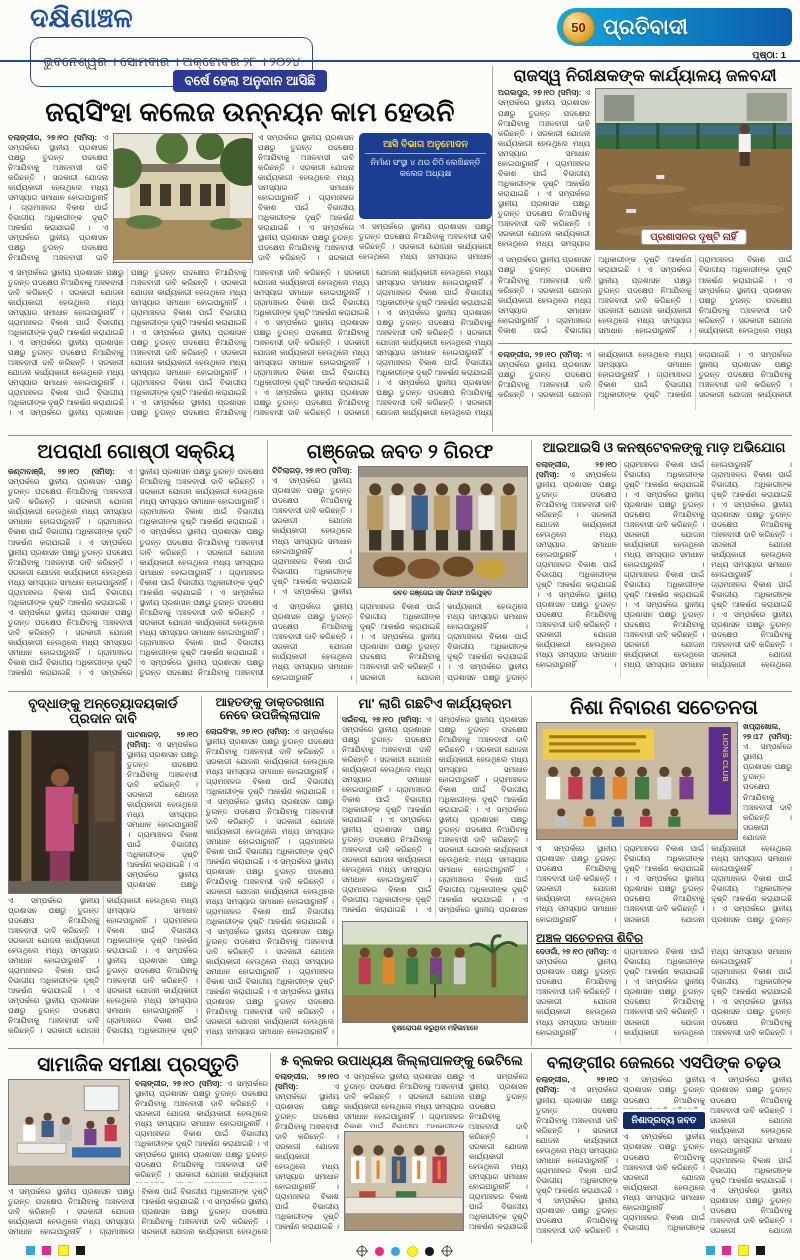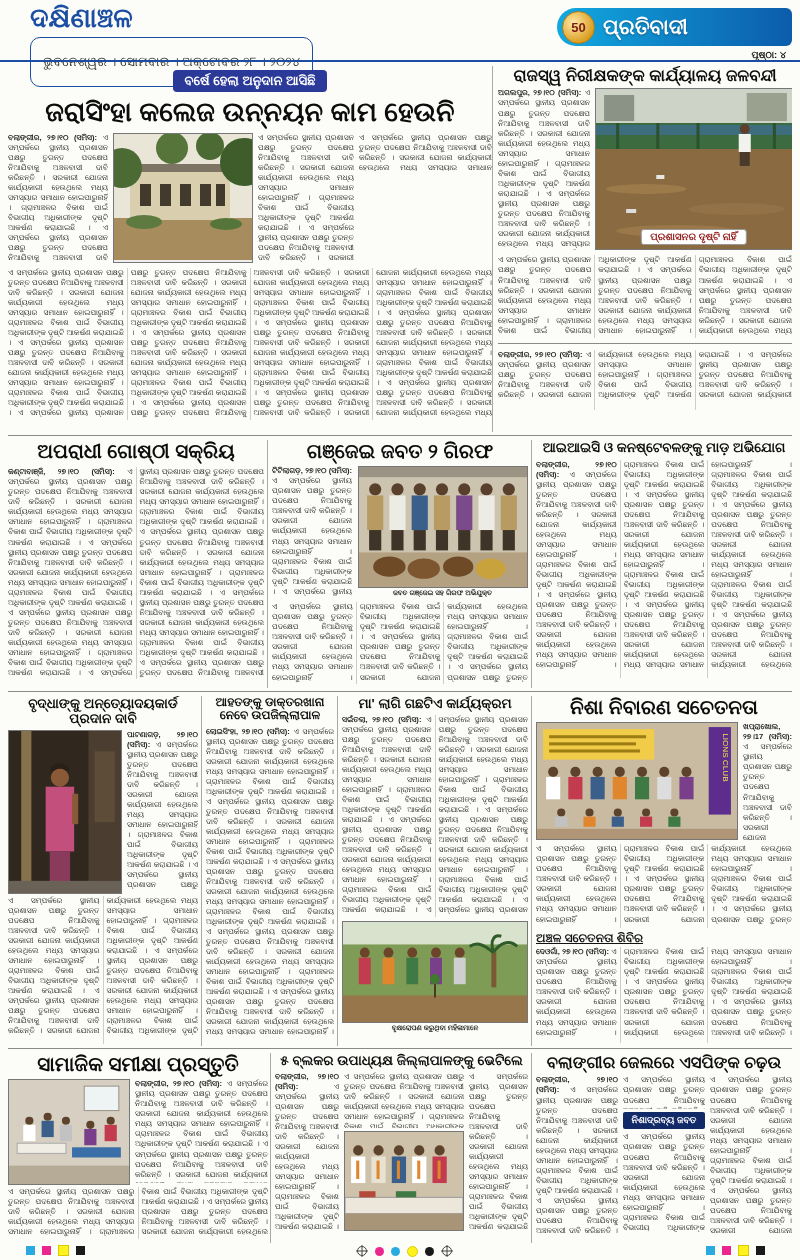--- a/index.html
+++ b/index.html
@@ -65,21 +65,21 @@
 <div class="page">
 
   <div class="mast-left">
     <div class="edition">ଦକ୍ଷିଣାଞ୍ଚଳ</div>
     <div class="date-pill">ଭୁବନେଶ୍ୱର । ସୋମବାର । ଅକ୍ଟୋବର ୨୮ । ୨୦୨୪</div>
   </div>
   <div class="brandbar">
     <div class="logo50">50</div>
     <div class="brandname">ପ୍ରତିବାଦୀ</div>
   </div>
-  <div class="pageno">ପୃଷ୍ଠା: ୪</div>
+  <div class="pageno">ପୃଷ୍ଠା: 1</div>
   <div class="hrule-blue" style="left:0;top:60px;width:800px;"></div>
 
   <div class="art" style="left:8px;top:64px;width:484px;height:368px;">
     <div class="kick-row">
       <span class="kicker">ବର୍ଷେ ହେଲା ଅନୁଦାନ ଆସିଛି</span>
     </div>
     <div class="hl hl-xxl" style="margin-top:5px;">ଜରାସିଂହା କଲେଜ ଉନ୍ନୟନ କାମ ହେଉନି</div>
     <div class="flexrow" style="margin-top:6px;height:130px;">
       <div class="body-text" style="flex:0 0 100px;height:130px;">
         <span class="byline">ବଲାଙ୍ଗୀର, ୨୭।୧୦ (ସମିସ):</span>
@@ -103,20 +103,24 @@
           <circle cx="58" cy="14" r="16" fill="#55753a"></circle>
           <circle cx="96" cy="12" r="14" fill="#4c6a33"></circle>
           <ellipse cx="30" cy="88" rx="18" ry="7" fill="#5d7b40"></ellipse>
           <ellipse cx="112" cy="90" rx="16" ry="6" fill="#55753a"></ellipse>
         </svg>
       </div>
       <div class="body-text" style="flex:0 0 96px;height:130px;">
         <span>ଏ ସମ୍ପର୍କରେ ସ୍ଥାନୀୟ ପ୍ରଶାସନ ପକ୍ଷରୁ ତୁରନ୍ତ ପଦକ୍ଷେପ ନିଆଯିବାକୁ ଅଞ୍ଚଳବାସୀ ଦାବି କରିଛନ୍ତି । ସରକାରୀ ଯୋଜନା କାର୍ଯ୍ୟକାରୀ ହେଉଥିଲେ ମଧ୍ୟ ସମସ୍ୟାର ସମାଧାନ ହୋଇପାରୁନାହିଁ । ଗ୍ରାମାଞ୍ଚଳର ବିକାଶ ପାଇଁ ବିଭାଗୀୟ ଅଧିକାରୀଙ୍କ ଦୃଷ୍ଟି ଆକର୍ଷଣ କରାଯାଇଛି । ଏ ସମ୍ପର୍କରେ ସ୍ଥାନୀୟ ପ୍ରଶାସନ ପକ୍ଷରୁ ତୁରନ୍ତ ପଦକ୍ଷେପ ନିଆଯିବାକୁ ଅଞ୍ଚଳବାସୀ ଦାବି କରିଛନ୍ତି । ସରକାରୀ ଯୋଜନା କାର୍ଯ୍ୟକାରୀ ହେଉଥିଲେ ମଧ୍ୟ ସମସ୍ୟାର ସମାଧାନ ହୋଇପାରୁନାହିଁ । ଗ୍ରାମାଞ୍ଚଳର ବିକାଶ ପାଇଁ ବିଭାଗୀୟ ଅଧିକାରୀଙ୍କ ଦୃଷ୍ଟି ଆକର୍ଷଣ କରାଯାଇଛି । ଏ ସମ୍ପର୍କରେ ସ୍ଥାନୀୟ ପ୍ରଶାସନ ପକ୍ଷରୁ ତୁରନ୍ତ ପଦକ୍ଷେପ ନିଆଯିବାକୁ ଅଞ୍ଚଳବାସୀ ଦାବି କରିଛନ୍ତି । ସରକାରୀ ଯୋଜନା କାର୍ଯ୍ୟକାରୀ ହେଉଥିଲେ ମଧ୍ୟ ସମସ୍ୟାର ସମାଧାନ ହୋଇପାରୁନାହିଁ । ଗ୍ରାମାଞ୍ଚଳର ବିକାଶ ପାଇଁ ବିଭାଗୀୟ ଅଧିକାରୀଙ୍କ ଦୃଷ୍ଟି ଆକର୍ଷଣ କରାଯାଇଛି । </span>
       </div>
       <div style="flex:1;display:flex;flex-direction:column;gap:3px;">
+        <div class="infobox" style="height:86px;">
+          <div class="infobox-title">ଆସି ବିଭାଗ ଅନୁମୋଦନ</div>
+          <div class="infobox-text">ନିର୍ମାଣ ସଂସ୍ଥା ୪ ଥର ଚିଠି ଲେଖିଛନ୍ତି କଲେଜ ଅଧ୍ୟକ୍ଷ</div>
+        </div>
         <div class="body-text" style="height:38px;">
           <span>ଏ ସମ୍ପର୍କରେ ସ୍ଥାନୀୟ ପ୍ରଶାସନ ପକ୍ଷରୁ ତୁରନ୍ତ ପଦକ୍ଷେପ ନିଆଯିବାକୁ ଅଞ୍ଚଳବାସୀ ଦାବି କରିଛନ୍ତି । ସରକାରୀ ଯୋଜନା କାର୍ଯ୍ୟକାରୀ ହେଉଥିଲେ ମଧ୍ୟ ସମସ୍ୟାର ସମାଧାନ ହୋଇପାରୁନାହିଁ । ଗ୍ରାମାଞ୍ଚଳର ବିକାଶ ପାଇଁ ବିଭାଗୀୟ ଅଧିକାରୀଙ୍କ ଦୃଷ୍ଟି ଆକର୍ଷଣ କରାଯାଇଛି । </span>
         </div>
       </div>
     </div>
     <div class="body-text cols4" style="margin-top:5px;height:152px;">
       <span>ଏ ସମ୍ପର୍କରେ ସ୍ଥାନୀୟ ପ୍ରଶାସନ ପକ୍ଷରୁ ତୁରନ୍ତ ପଦକ୍ଷେପ ନିଆଯିବାକୁ ଅଞ୍ଚଳବାସୀ ଦାବି କରିଛନ୍ତି । ସରକାରୀ ଯୋଜନା କାର୍ଯ୍ୟକାରୀ ହେଉଥିଲେ ମଧ୍ୟ ସମସ୍ୟାର ସମାଧାନ ହୋଇପାରୁନାହିଁ । ଗ୍ରାମାଞ୍ଚଳର ବିକାଶ ପାଇଁ ବିଭାଗୀୟ ଅଧିକାରୀଙ୍କ ଦୃଷ୍ଟି ଆକର୍ଷଣ କରାଯାଇଛି । ଏ ସମ୍ପର୍କରେ ସ୍ଥାନୀୟ ପ୍ରଶାସନ ପକ୍ଷରୁ ତୁରନ୍ତ ପଦକ୍ଷେପ ନିଆଯିବାକୁ ଅଞ୍ଚଳବାସୀ ଦାବି କରିଛନ୍ତି । ସରକାରୀ ଯୋଜନା କାର୍ଯ୍ୟକାରୀ ହେଉଥିଲେ ମଧ୍ୟ ସମସ୍ୟାର ସମାଧାନ ହୋଇପାରୁନାହିଁ । ଗ୍ରାମାଞ୍ଚଳର ବିକାଶ ପାଇଁ ବିଭାଗୀୟ ଅଧିକାରୀଙ୍କ ଦୃଷ୍ଟି ଆକର୍ଷଣ କରାଯାଇଛି । ଏ ସମ୍ପର୍କରେ ସ୍ଥାନୀୟ ପ୍ରଶାସନ ପକ୍ଷରୁ ତୁରନ୍ତ ପଦକ୍ଷେପ ନିଆଯିବାକୁ ଅଞ୍ଚଳବାସୀ ଦାବି କରିଛନ୍ତି । ସରକାରୀ ଯୋଜନା କାର୍ଯ୍ୟକାରୀ ହେଉଥିଲେ ମଧ୍ୟ ସମସ୍ୟାର ସମାଧାନ ହୋଇପାରୁନାହିଁ । ଗ୍ରାମାଞ୍ଚଳର ବିକାଶ ପାଇଁ ବିଭାଗୀୟ ଅଧିକାରୀଙ୍କ ଦୃଷ୍ଟି ଆକର୍ଷଣ କରାଯାଇଛି । ଏ ସମ୍ପର୍କରେ ସ୍ଥାନୀୟ ପ୍ରଶାସନ ପକ୍ଷରୁ ତୁରନ୍ତ ପଦକ୍ଷେପ ନିଆଯିବାକୁ ଅଞ୍ଚଳବାସୀ ଦାବି କରିଛନ୍ତି । ସରକାରୀ ଯୋଜନା କାର୍ଯ୍ୟକାରୀ ହେଉଥିଲେ ମଧ୍ୟ ସମସ୍ୟାର ସମାଧାନ ହୋଇପାରୁନାହିଁ । ଗ୍ରାମାଞ୍ଚଳର ବିକାଶ ପାଇଁ ବିଭାଗୀୟ ଅଧିକାରୀଙ୍କ ଦୃଷ୍ଟି ଆକର୍ଷଣ କରାଯାଇଛି । ଏ ସମ୍ପର୍କରେ ସ୍ଥାନୀୟ ପ୍ରଶାସନ ପକ୍ଷରୁ ତୁରନ୍ତ ପଦକ୍ଷେପ ନିଆଯିବାକୁ ଅଞ୍ଚଳବାସୀ ଦାବି କରିଛନ୍ତି । ସରକାରୀ ଯୋଜନା କାର୍ଯ୍ୟକାରୀ ହେଉଥିଲେ ମଧ୍ୟ ସମସ୍ୟାର ସମାଧାନ ହୋଇପାରୁନାହିଁ । ଗ୍ରାମାଞ୍ଚଳର ବିକାଶ ପାଇଁ ବିଭାଗୀୟ ଅଧିକାରୀଙ୍କ ଦୃଷ୍ଟି ଆକର୍ଷଣ କରାଯାଇଛି । ଏ ସମ୍ପର୍କରେ ସ୍ଥାନୀୟ ପ୍ରଶାସନ ପକ୍ଷରୁ ତୁରନ୍ତ ପଦକ୍ଷେପ ନିଆଯିବାକୁ ଅଞ୍ଚଳବାସୀ ଦାବି କରିଛନ୍ତି । ସରକାରୀ ଯୋଜନା କାର୍ଯ୍ୟକାରୀ ହେଉଥିଲେ ମଧ୍ୟ ସମସ୍ୟାର ସମାଧାନ ହୋଇପାରୁନାହିଁ । ଗ୍ରାମାଞ୍ଚଳର ବିକାଶ ପାଇଁ ବିଭାଗୀୟ ଅଧିକାରୀଙ୍କ ଦୃଷ୍ଟି ଆକର୍ଷଣ କରାଯାଇଛି । ଏ ସମ୍ପର୍କରେ ସ୍ଥାନୀୟ ପ୍ରଶାସନ ପକ୍ଷରୁ ତୁରନ୍ତ ପଦକ୍ଷେପ ନିଆଯିବାକୁ ଅଞ୍ଚଳବାସୀ ଦାବି କରିଛନ୍ତି । ସରକାରୀ ଯୋଜନା କାର୍ଯ୍ୟକାରୀ ହେଉଥିଲେ ମଧ୍ୟ ସମସ୍ୟାର ସମାଧାନ ହୋଇପାରୁନାହିଁ । ଗ୍ରାମାଞ୍ଚଳର ବିକାଶ ପାଇଁ ବିଭାଗୀୟ ଅଧିକାରୀଙ୍କ ଦୃଷ୍ଟି ଆକର୍ଷଣ କରାଯାଇଛି । ଏ ସମ୍ପର୍କରେ ସ୍ଥାନୀୟ ପ୍ରଶାସନ ପକ୍ଷରୁ ତୁରନ୍ତ ପଦକ୍ଷେପ ନିଆଯିବାକୁ ଅଞ୍ଚଳବାସୀ ଦାବି କରିଛନ୍ତି । ସରକାରୀ ଯୋଜନା କାର୍ଯ୍ୟକାରୀ ହେଉଥିଲେ ମଧ୍ୟ ସମସ୍ୟାର ସମାଧାନ ହୋଇପାରୁନାହିଁ । ଗ୍ରାମାଞ୍ଚଳର ବିକାଶ ପାଇଁ ବିଭାଗୀୟ ଅଧିକାରୀଙ୍କ ଦୃଷ୍ଟି ଆକର୍ଷଣ କରାଯାଇଛି । ଏ ସମ୍ପର୍କରେ ସ୍ଥାନୀୟ ପ୍ରଶାସନ ପକ୍ଷରୁ ତୁରନ୍ତ ପଦକ୍ଷେପ ନିଆଯିବାକୁ ଅଞ୍ଚଳବାସୀ ଦାବି କରିଛନ୍ତି । ସରକାରୀ ଯୋଜନା କାର୍ଯ୍ୟକାରୀ ହେଉଥିଲେ ମଧ୍ୟ ସମସ୍ୟାର ସମାଧାନ ହୋଇପାରୁନାହିଁ । ଗ୍ରାମାଞ୍ଚଳର ବିକାଶ ପାଇଁ ବିଭାଗୀୟ ଅଧିକାରୀଙ୍କ ଦୃଷ୍ଟି ଆକର୍ଷଣ କରାଯାଇଛି । </span>
     </div>
   </div>
 

